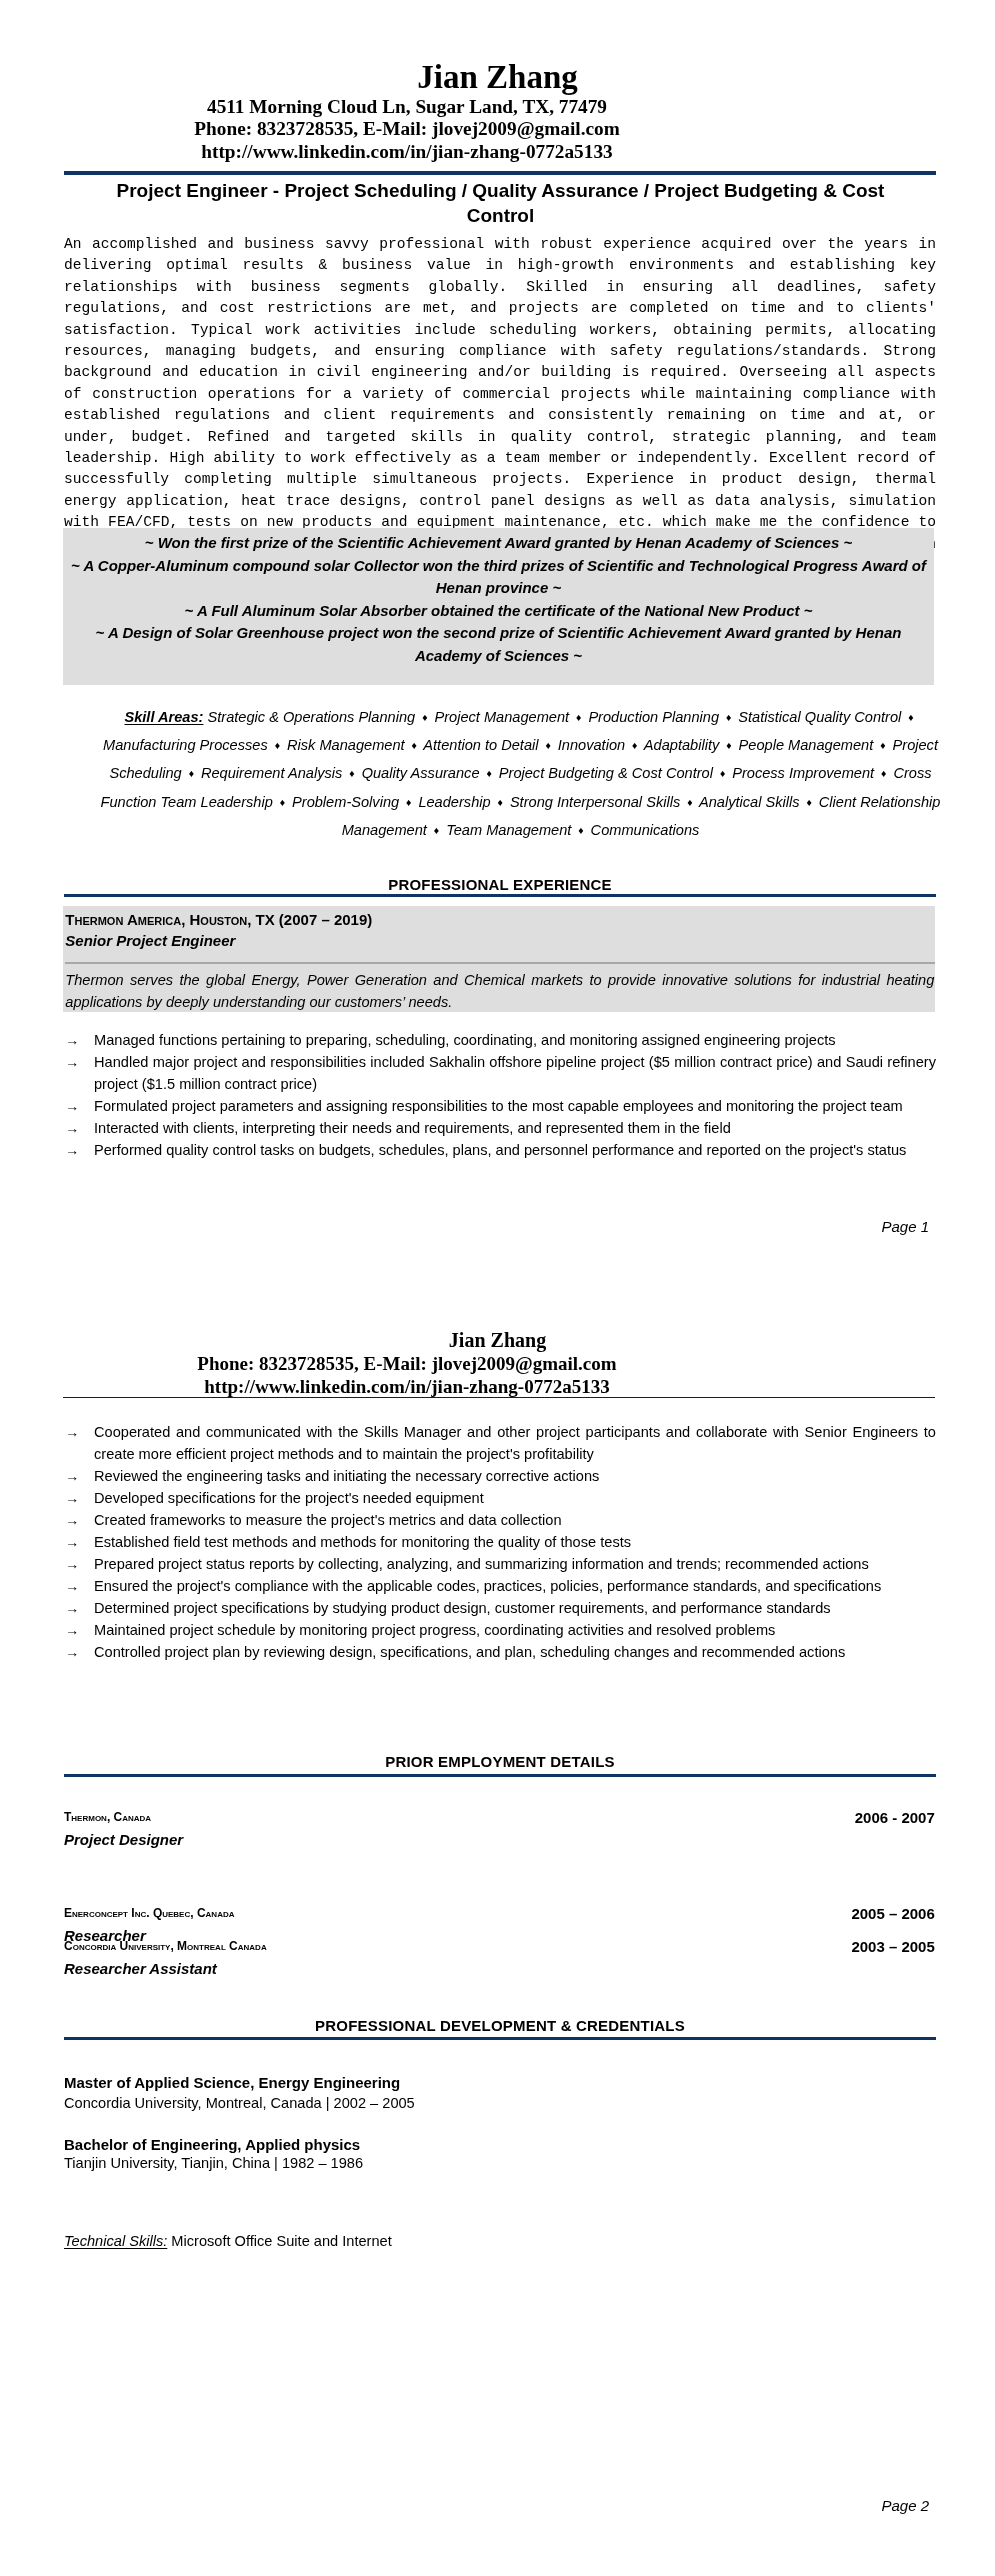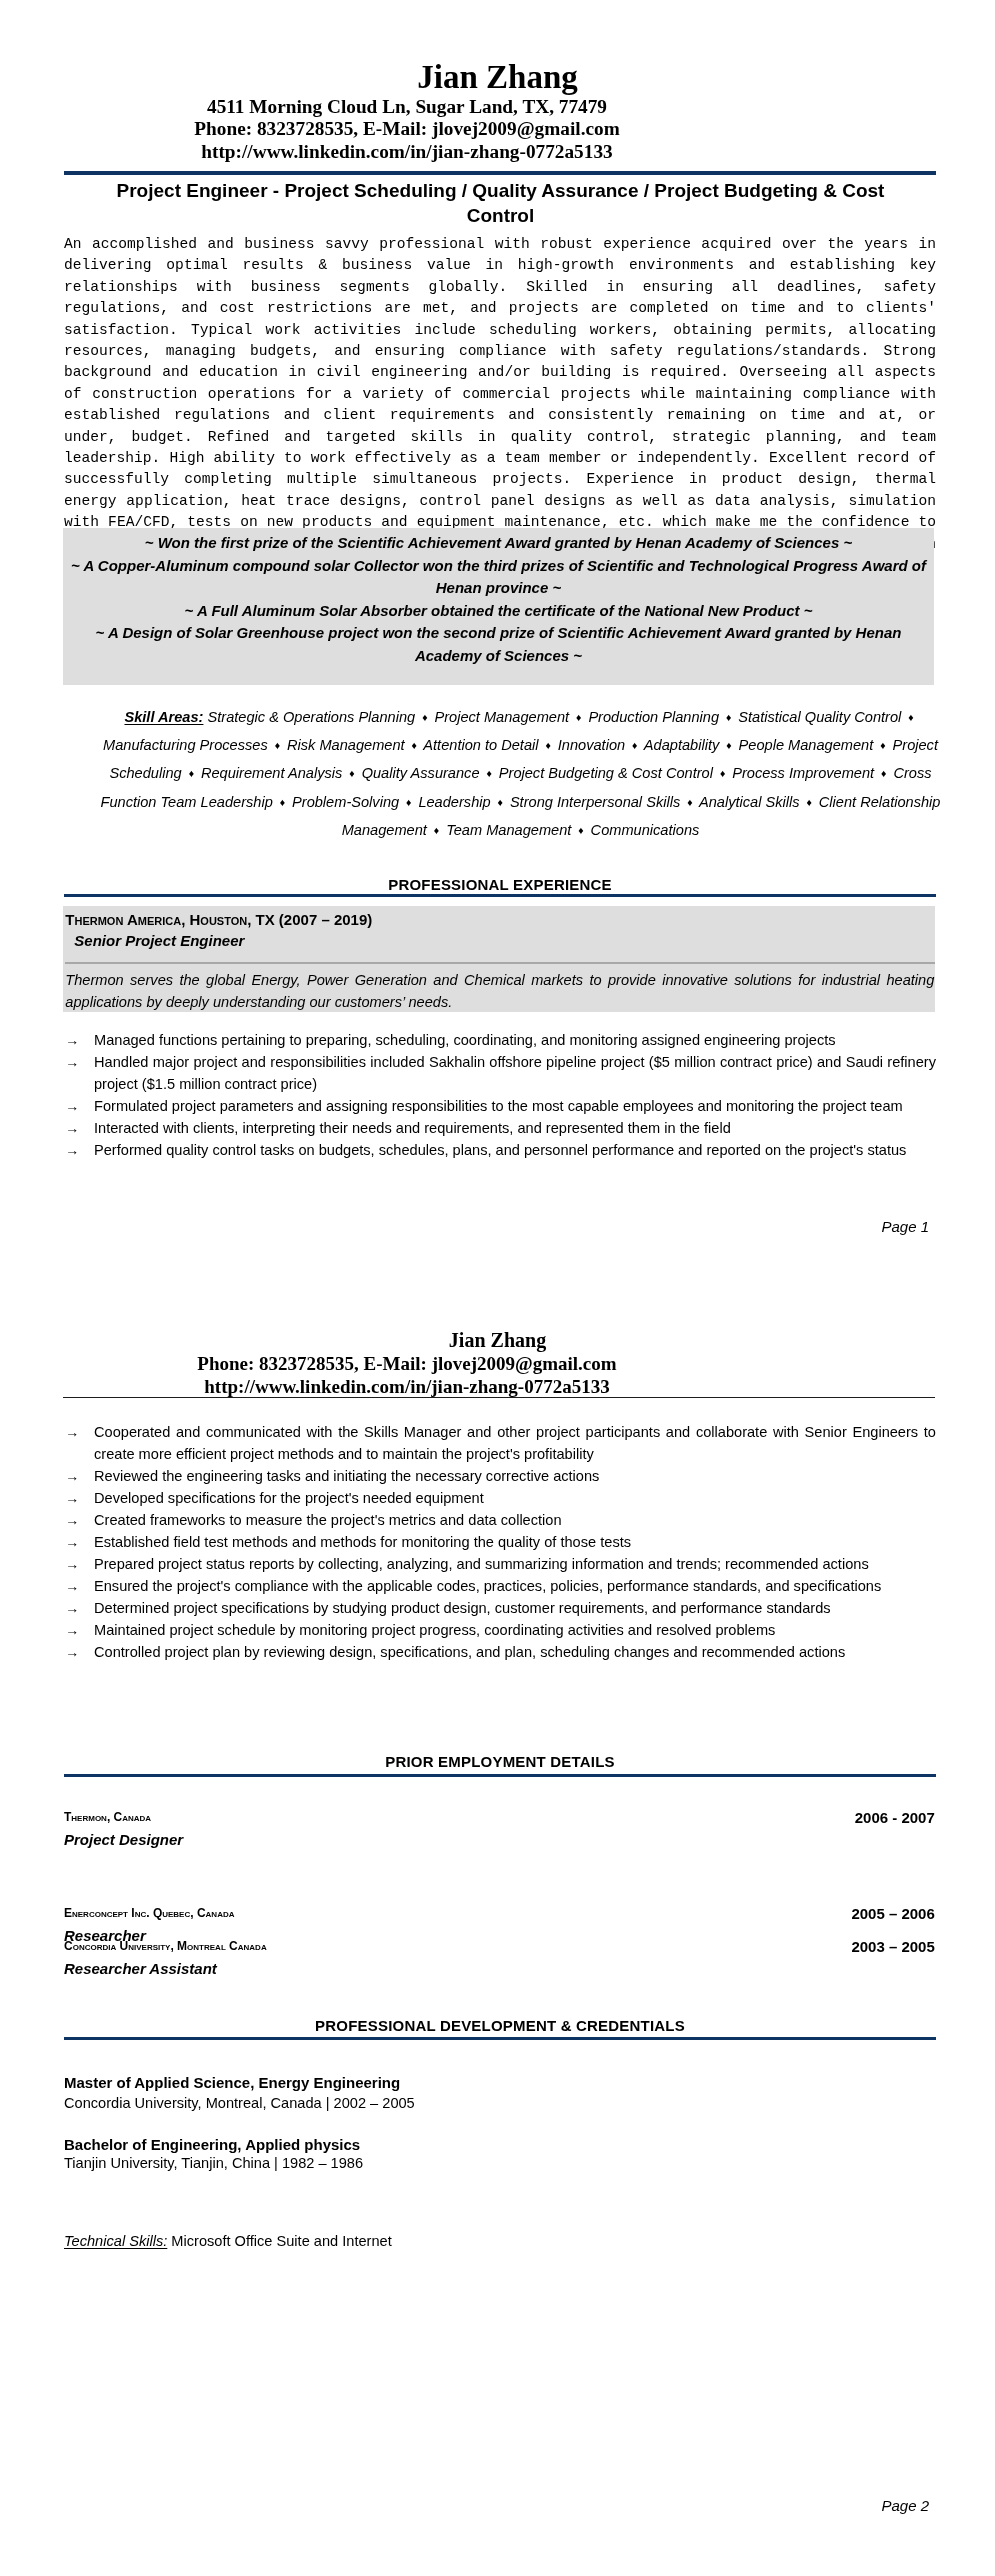--- a/index.html
+++ b/index.html
@@ -19,21 +19,21 @@
   .award { text-align: center; font-weight: bold; font-style: italic; font-size: 15px; line-height: 22.5px; }
 
   .skills { position: absolute; left: 76px; width: 849px; top: 703px; text-align: center; font-style: italic; font-size: 14.6px; line-height: 28px; margin-left: 20px; }
   .skills .lbl { font-weight: bold; text-decoration: underline; text-underline-offset: 2.3px; }
   .diamond { font-style: normal; font-size: 10.5px; padding: 0 2.9px; vertical-align: 1.2px; }
 
   .section-title { position: absolute; left: 64px; width: 872px; text-align: center; font-weight: bold; font-size: 15px; line-height: 19px; letter-spacing: 0.2px; }
 
   .company-box { position: absolute; left: 63px; width: 872px; top: 906px; height: 106px; background: #dedede; }
   .company-line { position: absolute; left: 2.3px; top: 3.5px; font-weight: bold; font-size: 15px; line-height: 19px; font-variant: small-caps; }
-  .job-title { position: absolute; left: 2.3px; top: 24.6px; font-weight: bold; font-style: italic; font-size: 15px; line-height: 19px; margin-left: 9px; }
+  .job-title { position: absolute; left: 2.3px; top: 24.6px; font-weight: bold; font-style: italic; font-size: 15px; line-height: 19px; }
   .company-sep { position: absolute; left: 2.3px; width: 870px; top: 56px; height: 2.3px; background: #a8a8a8; }
   .company-desc { position: absolute; left: 2.3px; width: 869px; top: 64px; font-style: italic; font-size: 14.6px; line-height: 21.7px; text-align: justify; text-align-last: left; }
 
   .bullets { position: absolute; left: 64px; width: 872px; list-style: none; }
   .bullets li { position: relative; padding-left: 30px; font-size: 14.6px; line-height: 22px; text-align: justify; text-align-last: left; }
   .bullets li .arrow { position: absolute; left: 1.2px; top: 0; font-size: 14px; }
 
   .page-num { position: absolute; right: 66px; font-style: italic; font-size: 15px; line-height: 19px; }
 
   

